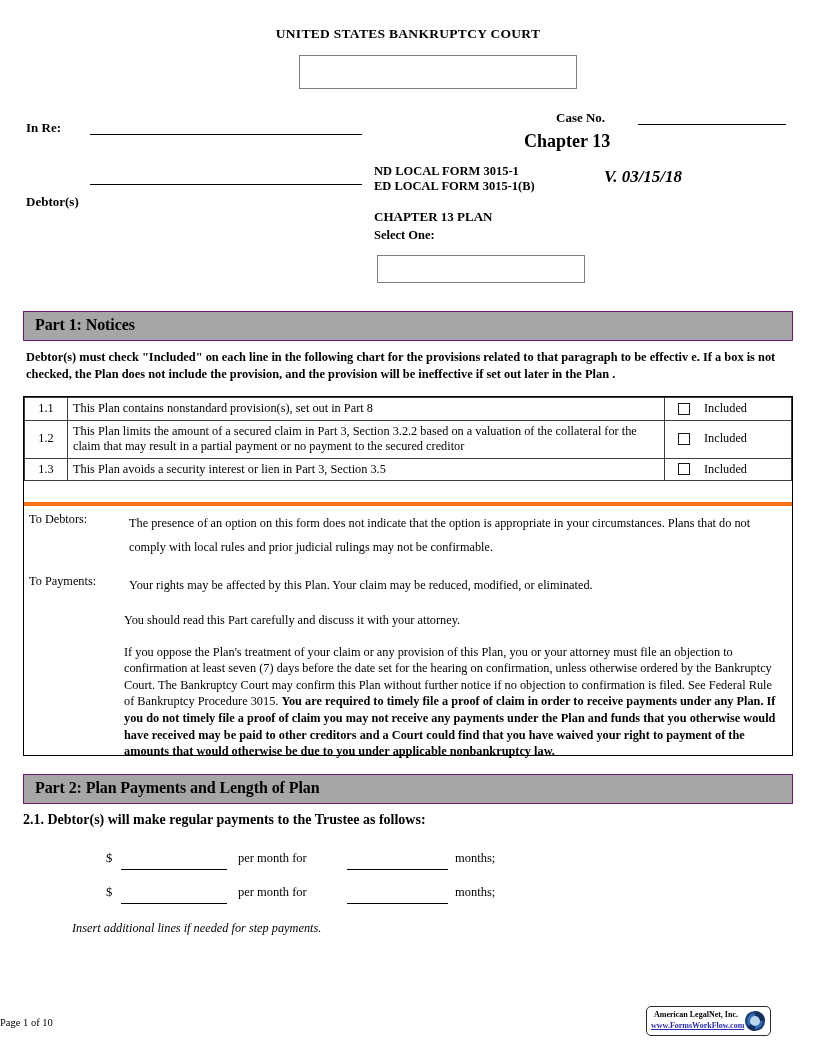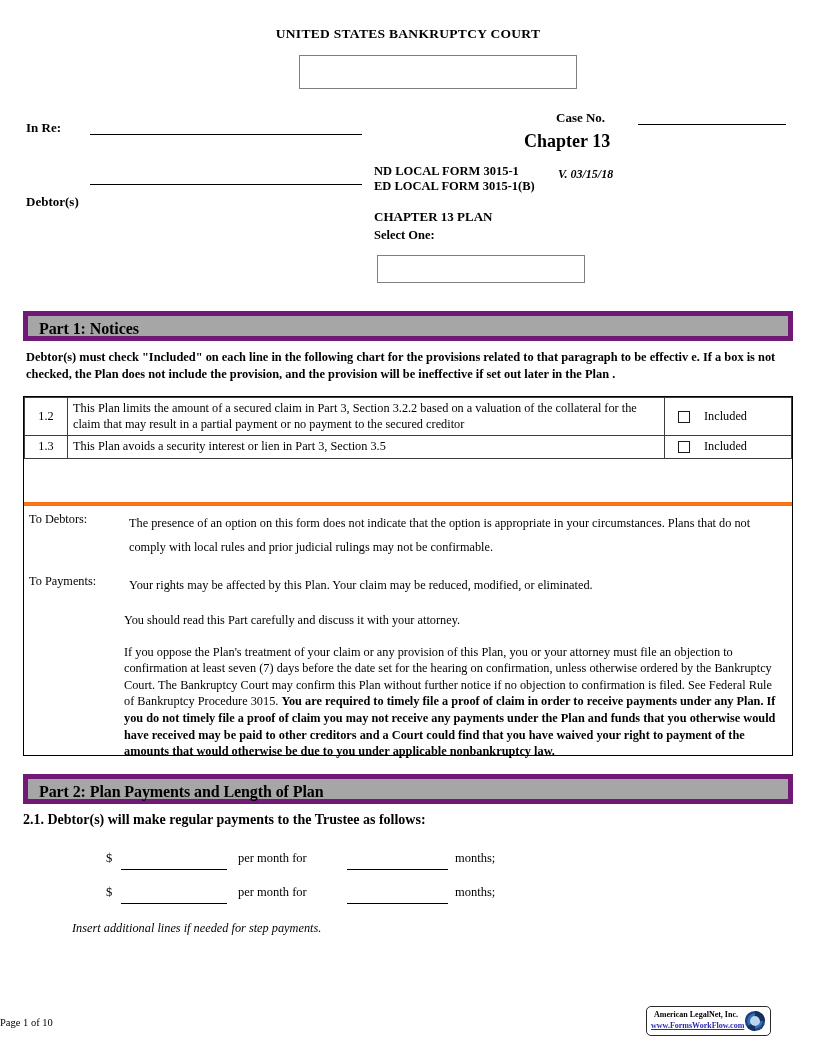--- a/index.html
+++ b/index.html
@@ -97,25 +97,25 @@
   }
   .form-line-2 {
     position: absolute;
     left: 374px;
     top: 179px;
     font-weight: bold;
     font-size: 12.5px;
   }
   .version {
     position: absolute;
-    left: 558px;
+    left: 604px;
     top: 167px;
     font-style: italic;
     font-weight: bold;
-    font-size: 12px;
+    font-size: 17px;
   }
 
   .plan-title {
     position: absolute;
     left: 374px;
     top: 209px;
     font-weight: bold;
     font-size: 13px;
   }
   .select-one {
@@ -135,21 +135,21 @@
     background: #ffffff;
   }
 
   
   .section-bar {
     position: absolute;
     left: 23px;
     width: 770px;
     height: 30px;
     background: #a6a6a6;
-    border: 5px solid #701a75;
+    border: 1px solid #701a75;
     box-sizing: border-box;
   }
   .section-bar .bar-text {
     position: absolute;
     left: 11px;
     top: 4px;
     font-weight: bold;
     font-size: 16px;
     letter-spacing: -0.1px;
     color: #000;
@@ -400,20 +400,30 @@
 <div class="section-bar" id="bar-part1">
   <span class="bar-text">Part 1: Notices</span>
 </div>
 
 <div class="intro-text">Debtor(s) must check "Included" on each line in the following chart for the provisions related to that paragraph to be effectiv e. If a box is not checked, the Plan does not include the provision, and the provision will be ineffective if set out later in the Plan .</div>
 
 <div class="notices-box">
 
   <table class="ntable">
     <tbody>
+      <tr>
+        <td class="c-num">1.1</td>
+        <td class="c-body">This Plan contains nonstandard provision(s), set out in Part 8</td>
+        <td class="c-chk">
+          <div class="chkwrap">
+            <span class="chkbox"></span>
+            <span class="chklabel">Included</span>
+          </div>
+        </td>
+      </tr>
       <tr>
         <td class="c-num">1.2</td>
         <td class="c-body">This Plan limits the amount of a secured claim in Part 3, Section 3.2.2 based on a valuation of the collateral for the claim that may result in a partial payment or no payment to the secured creditor</td>
         <td class="c-chk">
           <div class="chkwrap">
             <span class="chkbox"></span>
             <span class="chklabel">Included</span>
           </div>
         </td>
       </tr>

